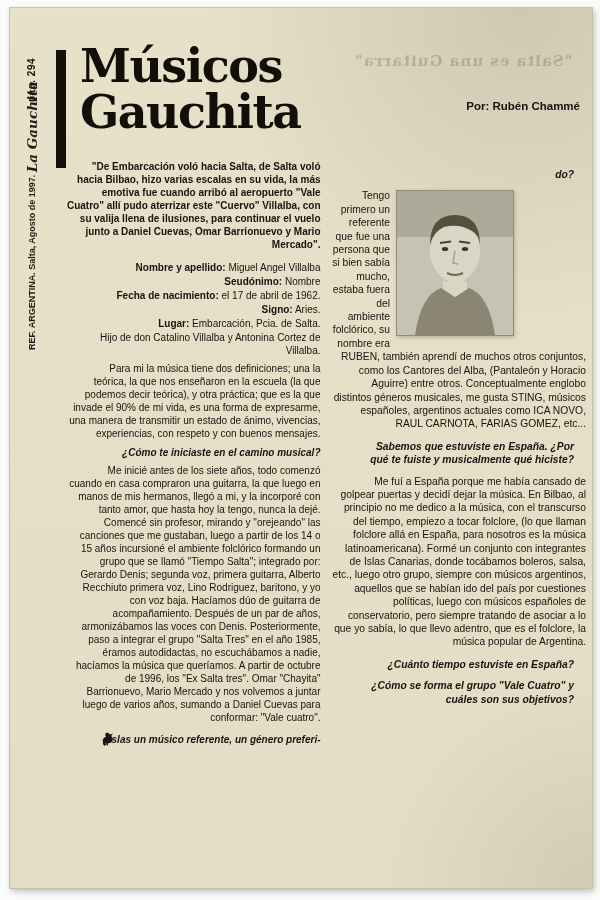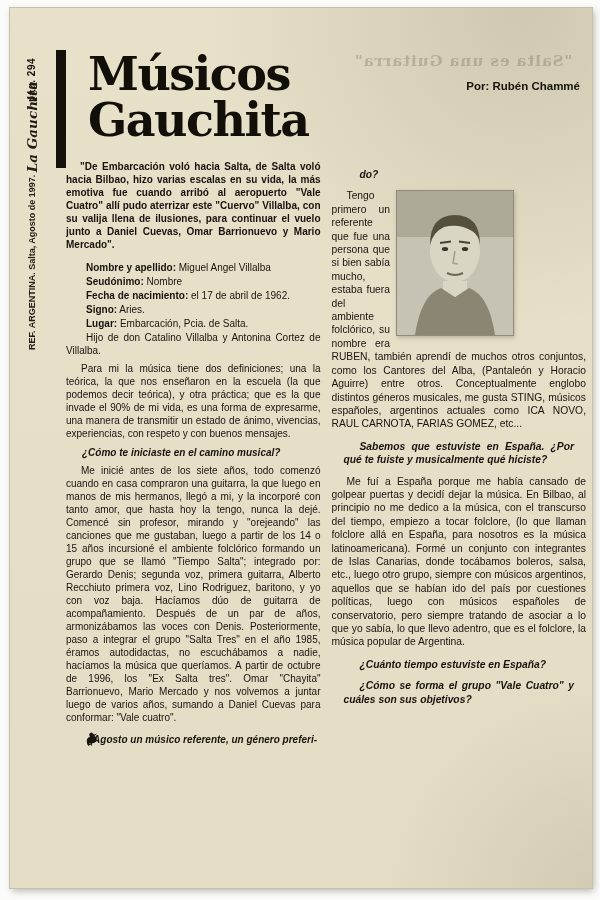--- a/index.html
+++ b/index.html
@@ -15,27 +15,27 @@
     color:#17130e;
   }
   
   .pagenum{position:absolute;left:16px;top:34px;height:60px;writing-mode:vertical-rl;transform:rotate(180deg);font-size:10px;font-weight:bold;letter-spacing:.5px;}
   .vstrip{position:absolute;left:14px;top:90px;height:252px;writing-mode:vertical-rl;transform:rotate(180deg);font-size:9px;white-space:nowrap;font-weight:bold;color:#221d14;}
   .vstrip .mag{font-family:"DejaVu Serif",serif;font-style:italic;font-weight:bold;font-size:13.5px;}
   
   .ghost{position:absolute;top:44px;right:20px;transform:scaleX(-1);font-family:"DejaVu Serif",serif;font-weight:bold;font-size:15px;color:rgba(95,85,58,.28);letter-spacing:1px;}
   
   .title-bar{position:absolute;left:46px;top:42px;width:10px;height:118px;background:#14100a;}
-  h1.title{position:absolute;left:62px;top:28px;margin:16px;font-family:"DejaVu Serif",serif;font-weight:bold;font-size:46px;line-height:.99;letter-spacing:-1.5px;color:#120e08;}
-  .byline{position:absolute;top:72px;right:12px;font-size:11.5px;font-weight:bold;}
+  h1.title{position:absolute;left:62px;top:28px;margin:8px;font-family:"DejaVu Serif",serif;font-weight:bold;font-size:46px;line-height:.99;letter-spacing:-1.5px;color:#120e08;}
+  .byline{position:absolute;top:92px;right:12px;font-size:11.5px;font-weight:bold;}
   
   .cols{position:absolute;left:56px;top:152px;right:6px;bottom:4px;display:flex;gap:11px;}
   .col{flex:1;min-width:0;font-size:10px;line-height:13px;text-align:justify;overflow:hidden;}
   .col.right{font-size:10.3px;line-height:13.4px;}
-  .col p{margin:0 0 6px;}
+  .col p{margin:0 0 6px;text-align:right;}
   .col.right p{margin:0 0 9px;}
   .intro{font-weight:bold;text-indent:14px;margin:0 0 10px !important;}
   .bio{padding-left:20px;margin:0 0 1px !important;text-align:left;}
   .bio b{font-weight:bold;}
   .lineage{text-indent:20px;margin:1px 0 5px !important;}
   .q{font-weight:bold;font-style:italic;text-indent:16px;margin:5px 0 5px !important;}
   .col.right .q{margin:8px 12px 8px !important;}
   .q-cont{margin:0 0 2px !important;}
   .a{text-indent:15px;overflow-wrap:break-word;}
   
@@ -74,21 +74,21 @@
         <p class="lineage">Hijo de don Catalino Villalba y Antonina Cortez de Villalba.</p>
 
         <p class="a">Para mi la música tiene dos definiciones; una la teórica, la que nos enseñaron en la escuela (la que podemos decir teórica), y otra práctica; que es la que invade el 90% de mi vida, es una forma de expresarme, una manera de transmitir un estado de ánimo, vivencias, experiencias, con respeto y con buenos mensajes.</p>
 
         <p class="q">¿Cómo te iniciaste en el camino musical?</p>
         <p class="a">Me inicié antes de los siete años, todo comenzó cuando en casa compraron una guitarra, la que luego en manos de mis hermanos, llegó a mi, y la incorporé con tanto amor, que hasta hoy la tengo, nunca la dejé. Comencé sin profesor, mirando y "orejeando" las canciones que me gustaban, luego a partir de los 14 o 15 años incursioné el ambiente folclórico formando un grupo que se llamó "Tiempo Salta"; integrado por: Gerardo Denis; segunda voz, primera guitarra, Alberto Recchiuto primera voz, Lino Rodriguez, baritono, y yo con voz baja. Hacíamos dúo de guitarra de acompañamiento. Después de un par de años, armonizábamos las voces con Denis. Posteriormente, paso a integrar el grupo "Salta Tres" en el año 1985, éramos autodidactas, no escuchábamos a nadie, hacíamos la música que queríamos. A partir de octubre de 1996, los "Ex Salta tres". Omar "Chayita" Barrionuevo, Mario Mercado y nos volvemos a juntar luego de varios años, sumando a Daniel Cuevas para conformar: "Vale cuatro".</p>
 
         <p class="q">
           <span class="bird"><svg viewBox="0 0 20 20" width="17" height="17">
                 <path d="M4 16 Q1.5 10 7 8 Q4.5 4 9 3 L12 5.2 L15.5 4 L12.3 7.2 Q16.5 9.5 14 14 L10 15.2 L9 18.5 L8.2 18.5 L8.6 15.4 L6.4 15.6 L5.6 18.5 L4.8 18.5 Z" fill="#1b1710"></path>
-              </svg></span><span>¿Agosto un músico referente, un género preferi-</span>
+              </svg></span><span>¿Islas un músico referente, un género preferi-</span>
         </p>
       </div>
 
       <div class="col right">
         <p class="q q-cont">do?</p>
 
         <div class="photo-wrap">
           <div class="photo">
             <svg viewBox="0 0 116 144" width="116" height="144">
               <rect width="116" height="144" fill="#c6c2b4"></rect>

